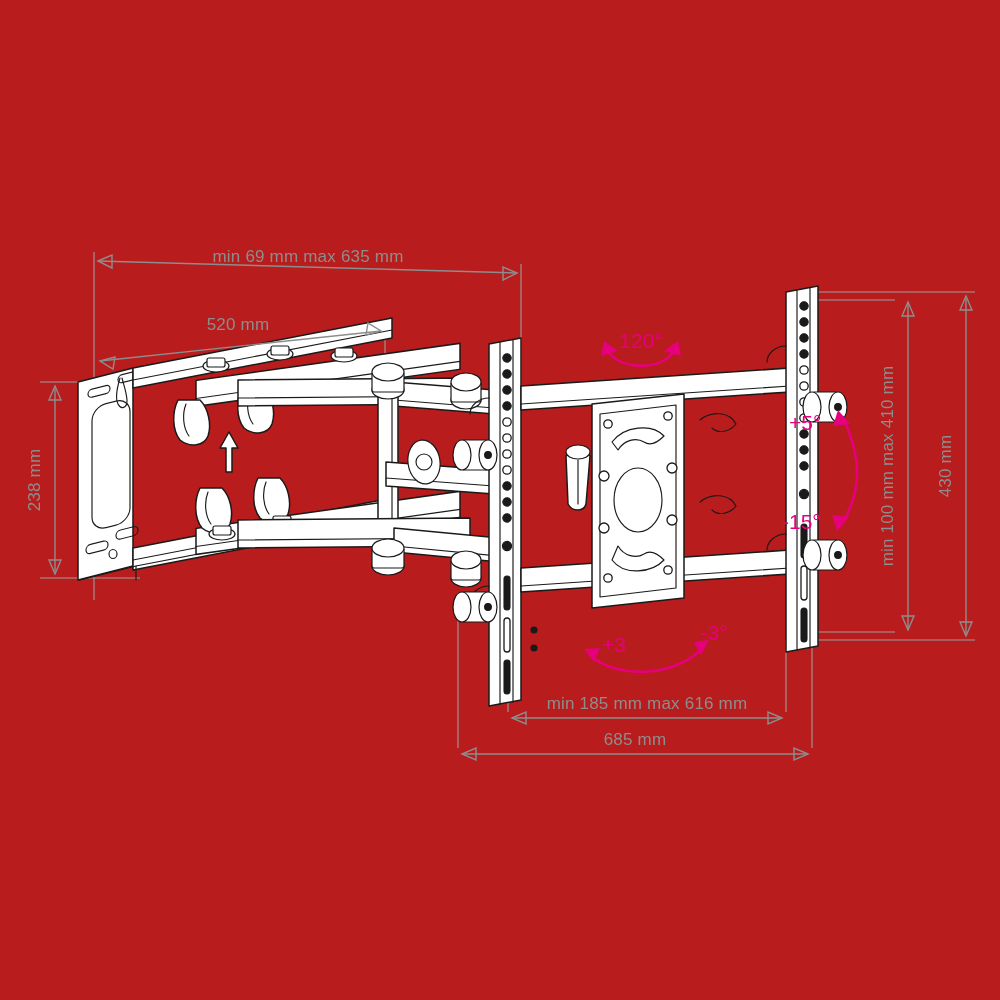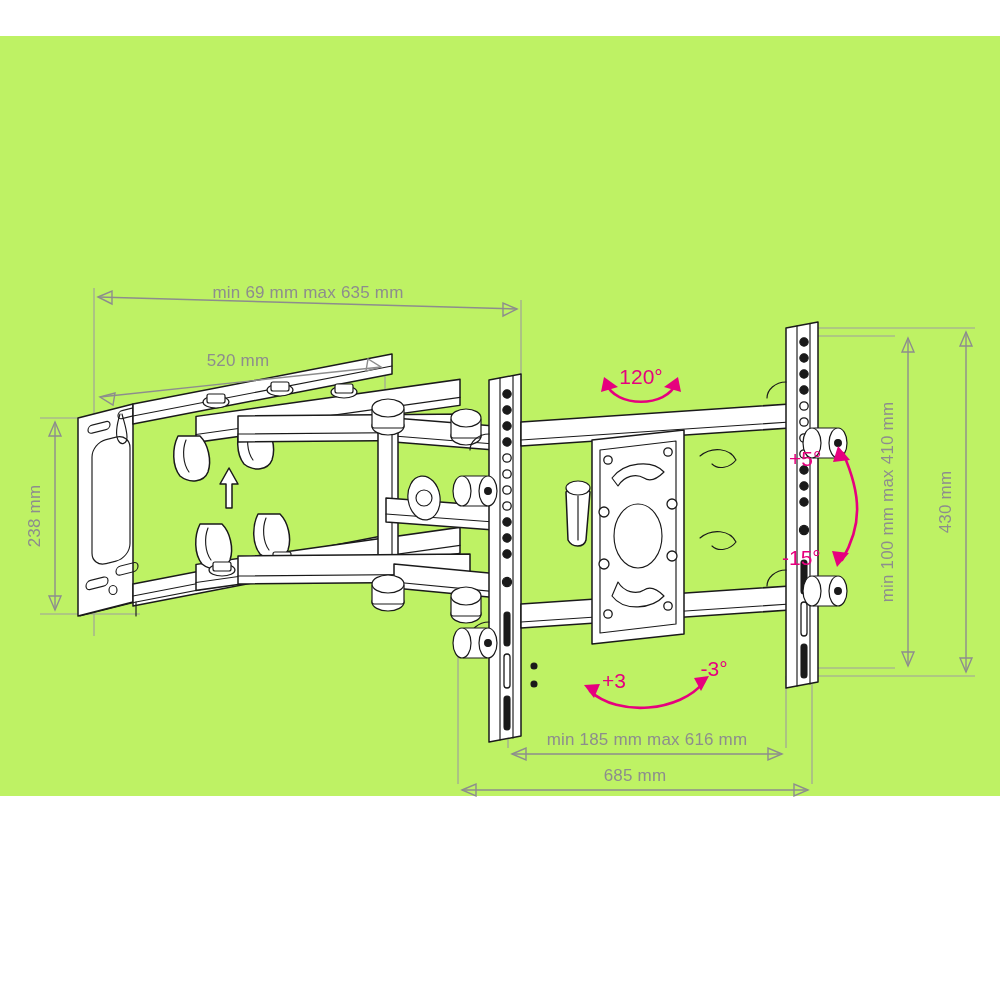--- a/index.html
+++ b/index.html
@@ -10,23 +10,22 @@
   }
   body {
     width: 1000px;
     height: 1000px;
     overflow: hidden;
     font-family: "Liberation Sans", sans-serif;
   }
   #stage {
     position: relative;
     width: 1000px;
-    height: 760px;
-    background: #bef264;
-    margin-top: 36px;
+    height: 1000px;
+    background: #b91c1c;
   }
   #drawing {
     position: absolute;
     left: 0;
     top: 0;
     width: 1000px;
     height: 1000px;
   }
   .dim-text {
     fill: #8d8d8d;

